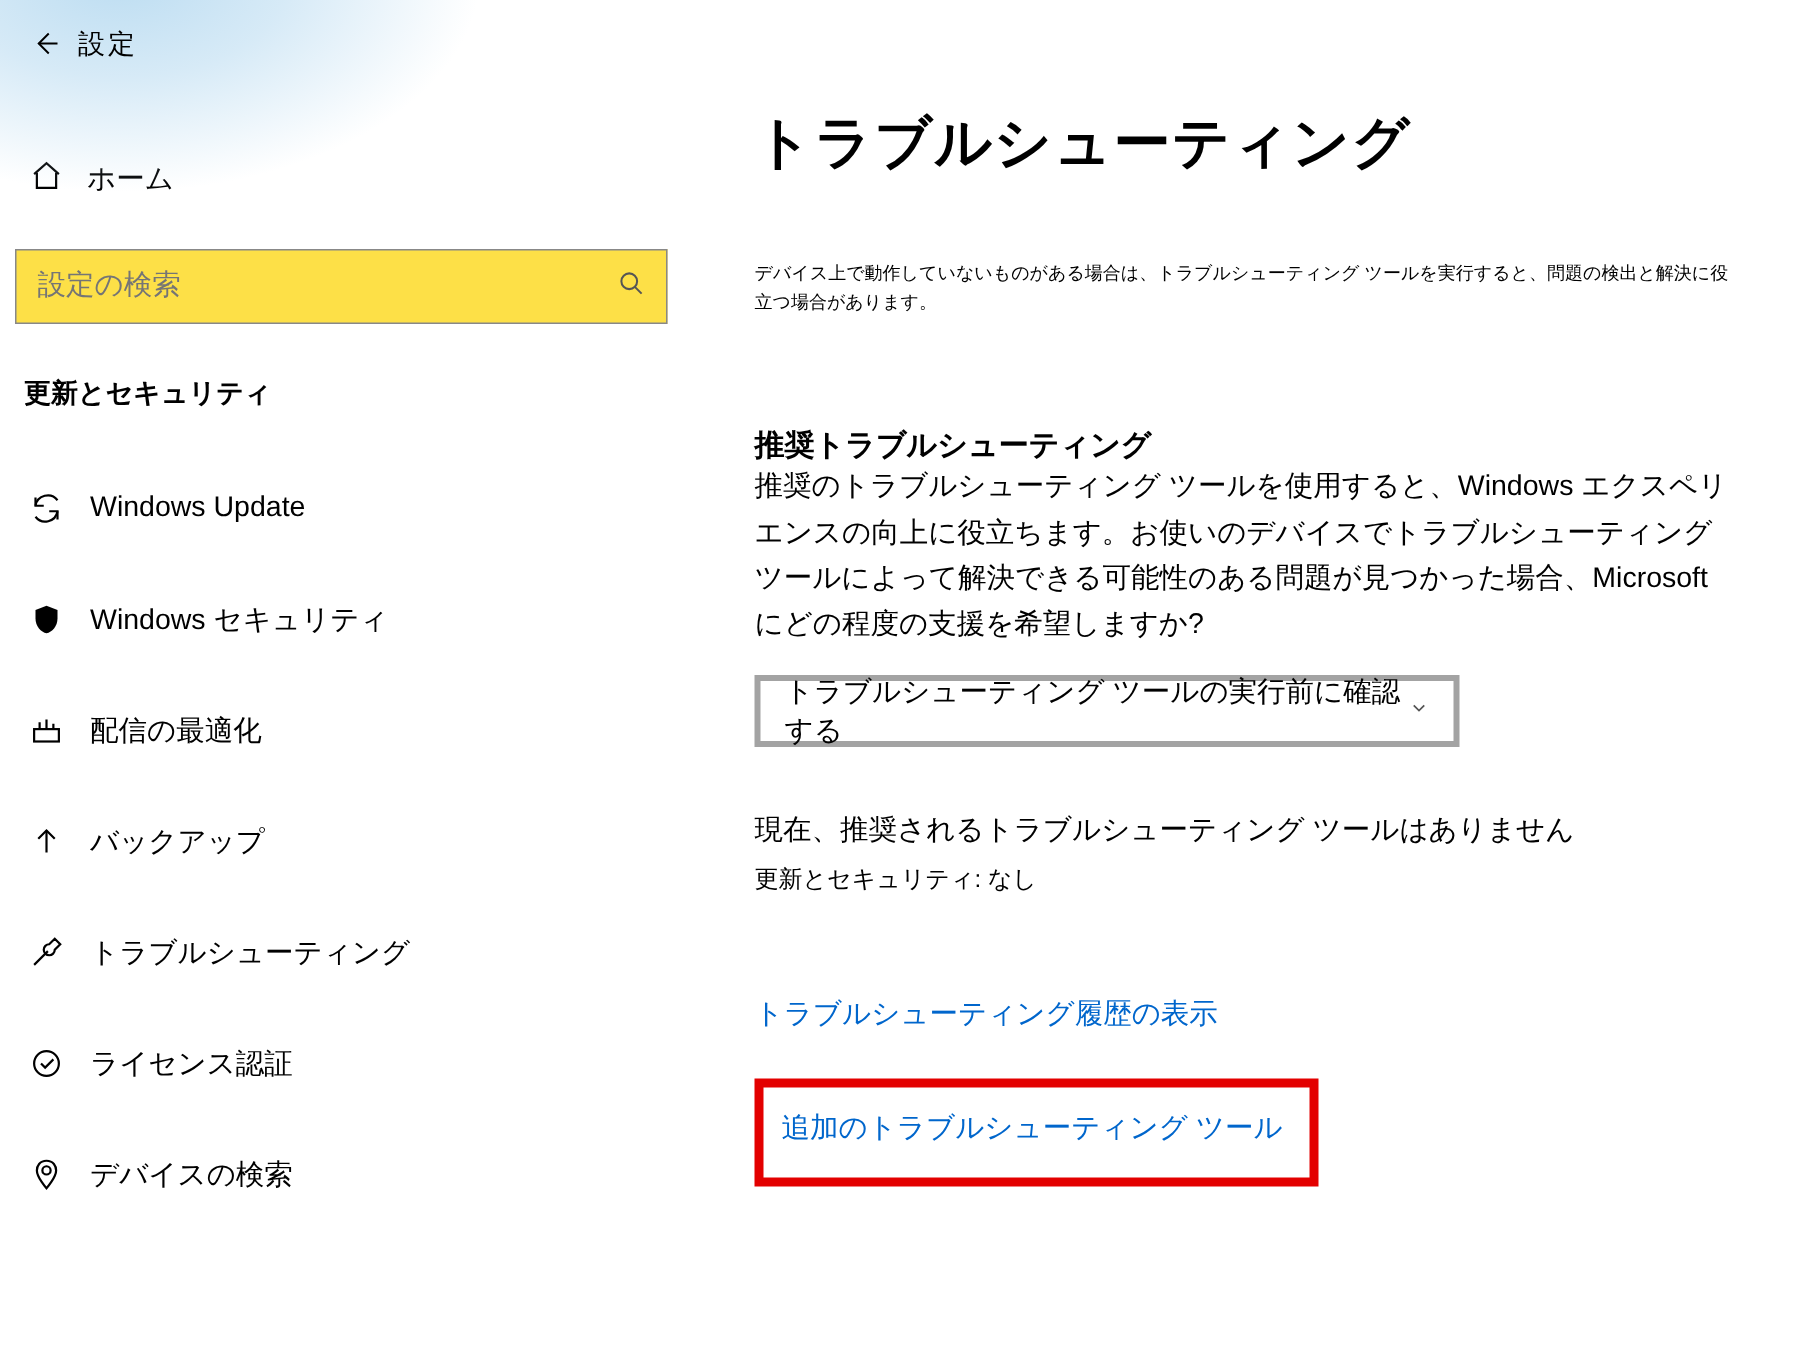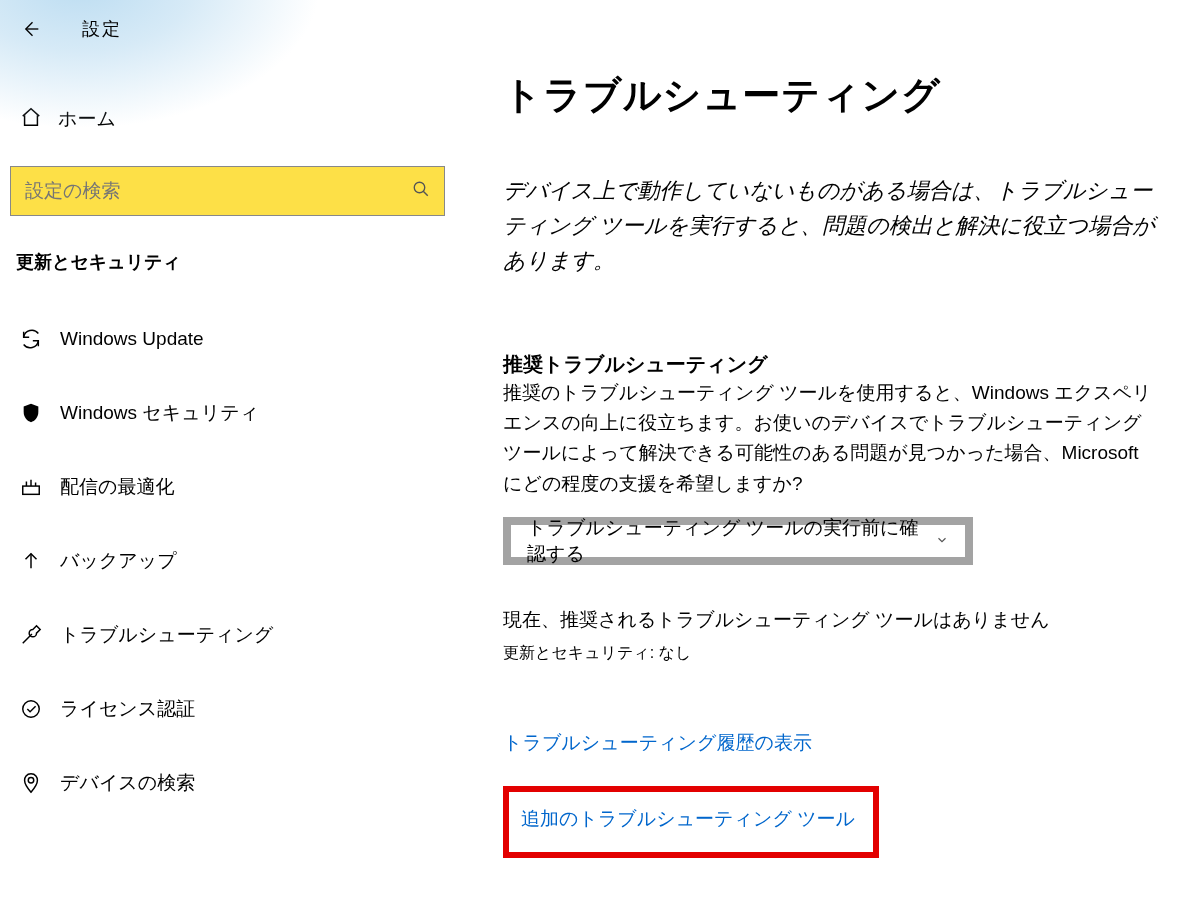--- a/index.html
+++ b/index.html
@@ -40,21 +40,21 @@
     padding-left: 10px;
     position: relative;
   }
   .back-btn {
     width: 40px; height: 40px;
     display: flex; align-items: center; justify-content: center;
     cursor: pointer;
     font-size: 22px;
   }
   .header-title {
-    margin-left: 32px;
+    margin-left: 2px;
     font-size: 18px;
     letter-spacing: 2px;
   }
   .home-row {
     display: flex;
     align-items: center;
     height: 58px;
     padding-left: 20px;
     margin-top: 32px;
     cursor: pointer;
@@ -110,38 +110,37 @@
     padding: 70px 42px 0 48px;
     overflow: hidden;
   }
   .page-title {
     font-size: 38px;
     font-weight: 600;
     letter-spacing: 1px;
   }
   .desc {
     margin-top: 52px;
-    font-size: 22px;
+    font-size: 12px;
     line-height: 1.6;
-    font-style: italic;
   }
   .subheading {
     margin-top: 72px;
     font-size: 20px;
     font-weight: 600;
   }
   .desc2 {
     font-size: 19px;
     line-height: 1.6;
   }
   .dropdown {
     margin-top: 18px;
     width: 470px;
     height: 48px;
-    border: 8px solid #a3a3a3;
+    border: 4px solid #a3a3a3;
     display: flex;
     align-items: center;
     padding: 0 16px;
     cursor: pointer;
     font-size: 19px;
     justify-content: space-between;
   }
   .dropdown .chev { color: #555; font-size: 14px; }
   .status-line {
     margin-top: 42px;

